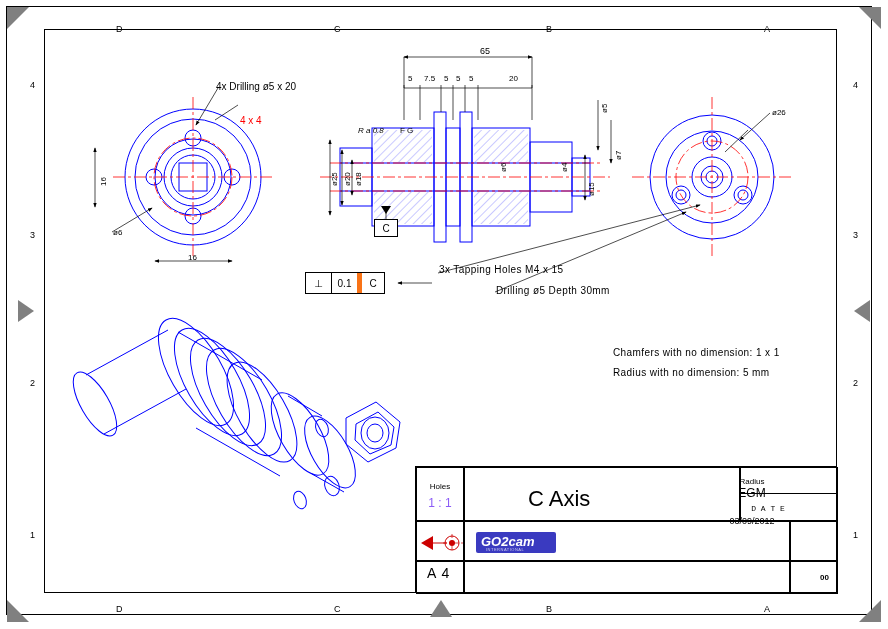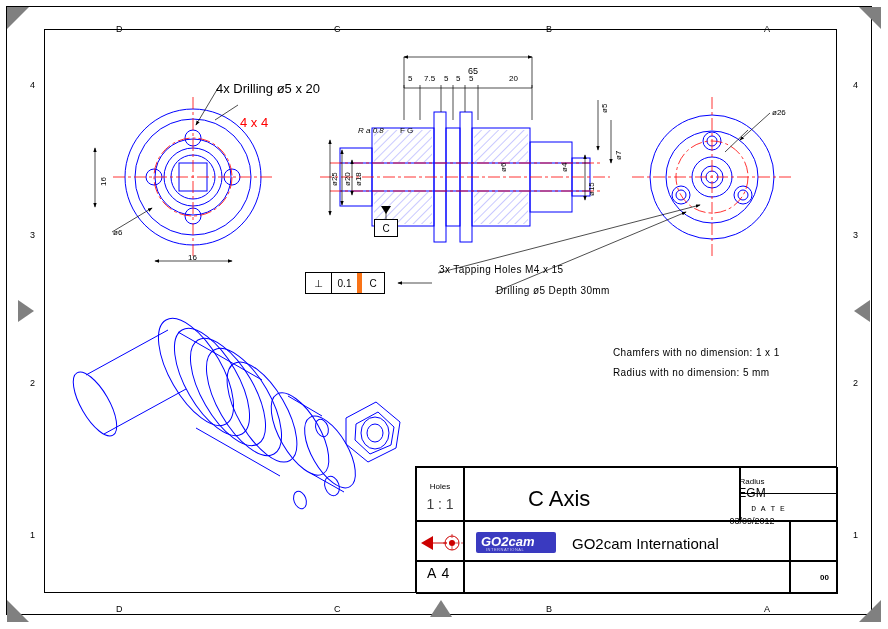--- a/index.html
+++ b/index.html
@@ -23,33 +23,33 @@
   .m-right{right:18px;top:300px;border-right:16px solid #808080;border-top:11px solid transparent;border-bottom:11px solid transparent;}
   .m-bottom{left:430px;bottom:12px;border-bottom:17px solid #808080;border-left:11px solid transparent;border-right:11px solid transparent;}
 
   
   .zone{position:absolute;font-size:9px;color:#000;}
   .zl{left:30px;} .zr{right:30px;}
   .zt{top:24px;} .zb{bottom:15px;}
 
   svg{position:absolute;left:0;top:0;}
 
-  .lbl{position:absolute;font-size:13px;color:#000;white-space:nowrap;}
+  .lbl{position:absolute;font-size:10px;color:#000;white-space:nowrap;}
   .lbl-r{color:#ff0000;}
   .note{position:absolute;font-size:10px;color:#000;white-space:nowrap;letter-spacing:.4px;}
   .dimtxt{position:absolute;font-size:8px;color:#000;white-space:nowrap;}
   .vert{transform:rotate(-90deg);transform-origin:left top;}
 
   
   .tb{position:absolute;left:415px;top:466px;width:422px;height:127px;border:1px solid #000;box-sizing:border-box;}
   .tb-cell{position:absolute;box-sizing:border-box;border:1px solid #000;}
   .tb-txt{position:absolute;font-size:8px;color:#000;text-align:center;white-space:nowrap;}
   .title-main{position:absolute;font-size:22px;color:#000;}
   .company{position:absolute;font-size:15px;color:#000;}
-  .scale-v{position:absolute;font-size:14px;color:#404040;}
+  .scale-v{position:absolute;font-size:12px;color:#8b5cf6;}
   .a4{position:absolute;font-size:14px;color:#000;letter-spacing:1px;}
 
   .logo{position:absolute;left:476px;top:532px;width:80px;height:21px;background:#3a3ac0;border-radius:2px;}
   .logo-t{position:absolute;left:481px;top:534px;font-size:13px;font-weight:bold;color:#ffffff;font-style:italic;}
   .logo-s{position:absolute;left:486px;top:547px;font-size:4px;color:#c9c9ee;letter-spacing:.5px;}
 
   .fcf{position:absolute;left:305px;top:272px;width:80px;height:22px;border:1px solid #000;box-sizing:border-box;}
   .fcf div{position:absolute;top:0;height:100%;box-sizing:border-box;display:flex;align-items:center;justify-content:center;font-size:10px;}
   .cbox{position:absolute;left:374px;top:219px;width:24px;height:18px;border:1px solid #000;box-sizing:border-box;display:flex;align-items:center;justify-content:center;font-size:10px;background:#fff;}
 </style>
@@ -249,21 +249,21 @@
     </g>
   </svg>
 
   <div class="lbl" style="left:216px;top:81px;">4x  Drilling ø5 x 20</div>
   <div class="lbl lbl-r" style="left:240px;top:115px;">4 x 4</div>
 
   <div class="dimtxt vert" style="left:99px;top:186px;">16</div>
   <div class="dimtxt" style="left:188px;top:253px;">16</div>
   <div class="dimtxt" style="left:113px;top:228px;">ø6</div>
 
-  <div class="dimtxt" style="left:468px;top:46px;font-size:9px;margin-top:20px;">65</div>
+  <div class="dimtxt" style="left:480px;top:46px;font-size:9px;">65</div>
   <div class="dimtxt" style="left:408px;top:74px;">5</div>
   <div class="dimtxt" style="left:424px;top:74px;">7.5</div>
   <div class="dimtxt" style="left:444px;top:74px;">5</div>
   <div class="dimtxt" style="left:456px;top:74px;">5</div>
   <div class="dimtxt" style="left:469px;top:74px;">5</div>
   <div class="dimtxt" style="left:509px;top:74px;">20</div>
 
   <div class="dimtxt" style="left:358px;top:126px;font-style:italic;">R a 0.8</div>
   <div class="dimtxt" style="left:400px;top:126px;">F G</div>
   <div class="dimtxt vert" style="left:330px;top:186px;">ø25</div>
@@ -311,21 +311,20 @@
   <div class="scale-v" style="left:425px;top:496px;width:30px;text-align:center;">1 : 1</div>
   <div class="title-main" style="left:528px;top:486px;">C Axis</div>
   <div class="tb-txt" style="left:724px;top:477px;width:56px;">Radius</div>
   <div class="tb-txt" style="left:724px;top:486px;width:56px;font-size:12px;">EGM</div>
   <div class="tb-txt" style="left:740px;top:504px;width:56px;font-family:Liberation Mono, monospace;">D A T E</div>
   <div class="tb-txt" style="left:715px;top:516px;width:74px;font-size:9px;">03/09/2012</div>
 
   <div class="logo"></div>
   <div class="logo-t">GO2cam</div>
   <div class="logo-s">INTERNATIONAL</div>
-  <div class="company" style="left:572px;top:535px;">GO2cam International</div>
 
   <svg style="left:419px;top:532px;" width="48" height="22">
     <polygon points="2,11 14,4 14,18" fill="#c00"></polygon>
     <line x1="14" y1="11" x2="28" y2="11" stroke="#c00" stroke-width="1"></line>
     <circle cx="33" cy="11" r="7" fill="none" stroke="#c00" stroke-width="1"></circle>
     <circle cx="33" cy="11" r="3" fill="#c00"></circle>
     <line x1="24" y1="11" x2="44" y2="11" stroke="#c00" stroke-width="0.7" stroke-dasharray="4,2"></line>
     <line x1="33" y1="2" x2="33" y2="20" stroke="#c00" stroke-width="0.7" stroke-dasharray="4,2"></line>
   </svg>
 

